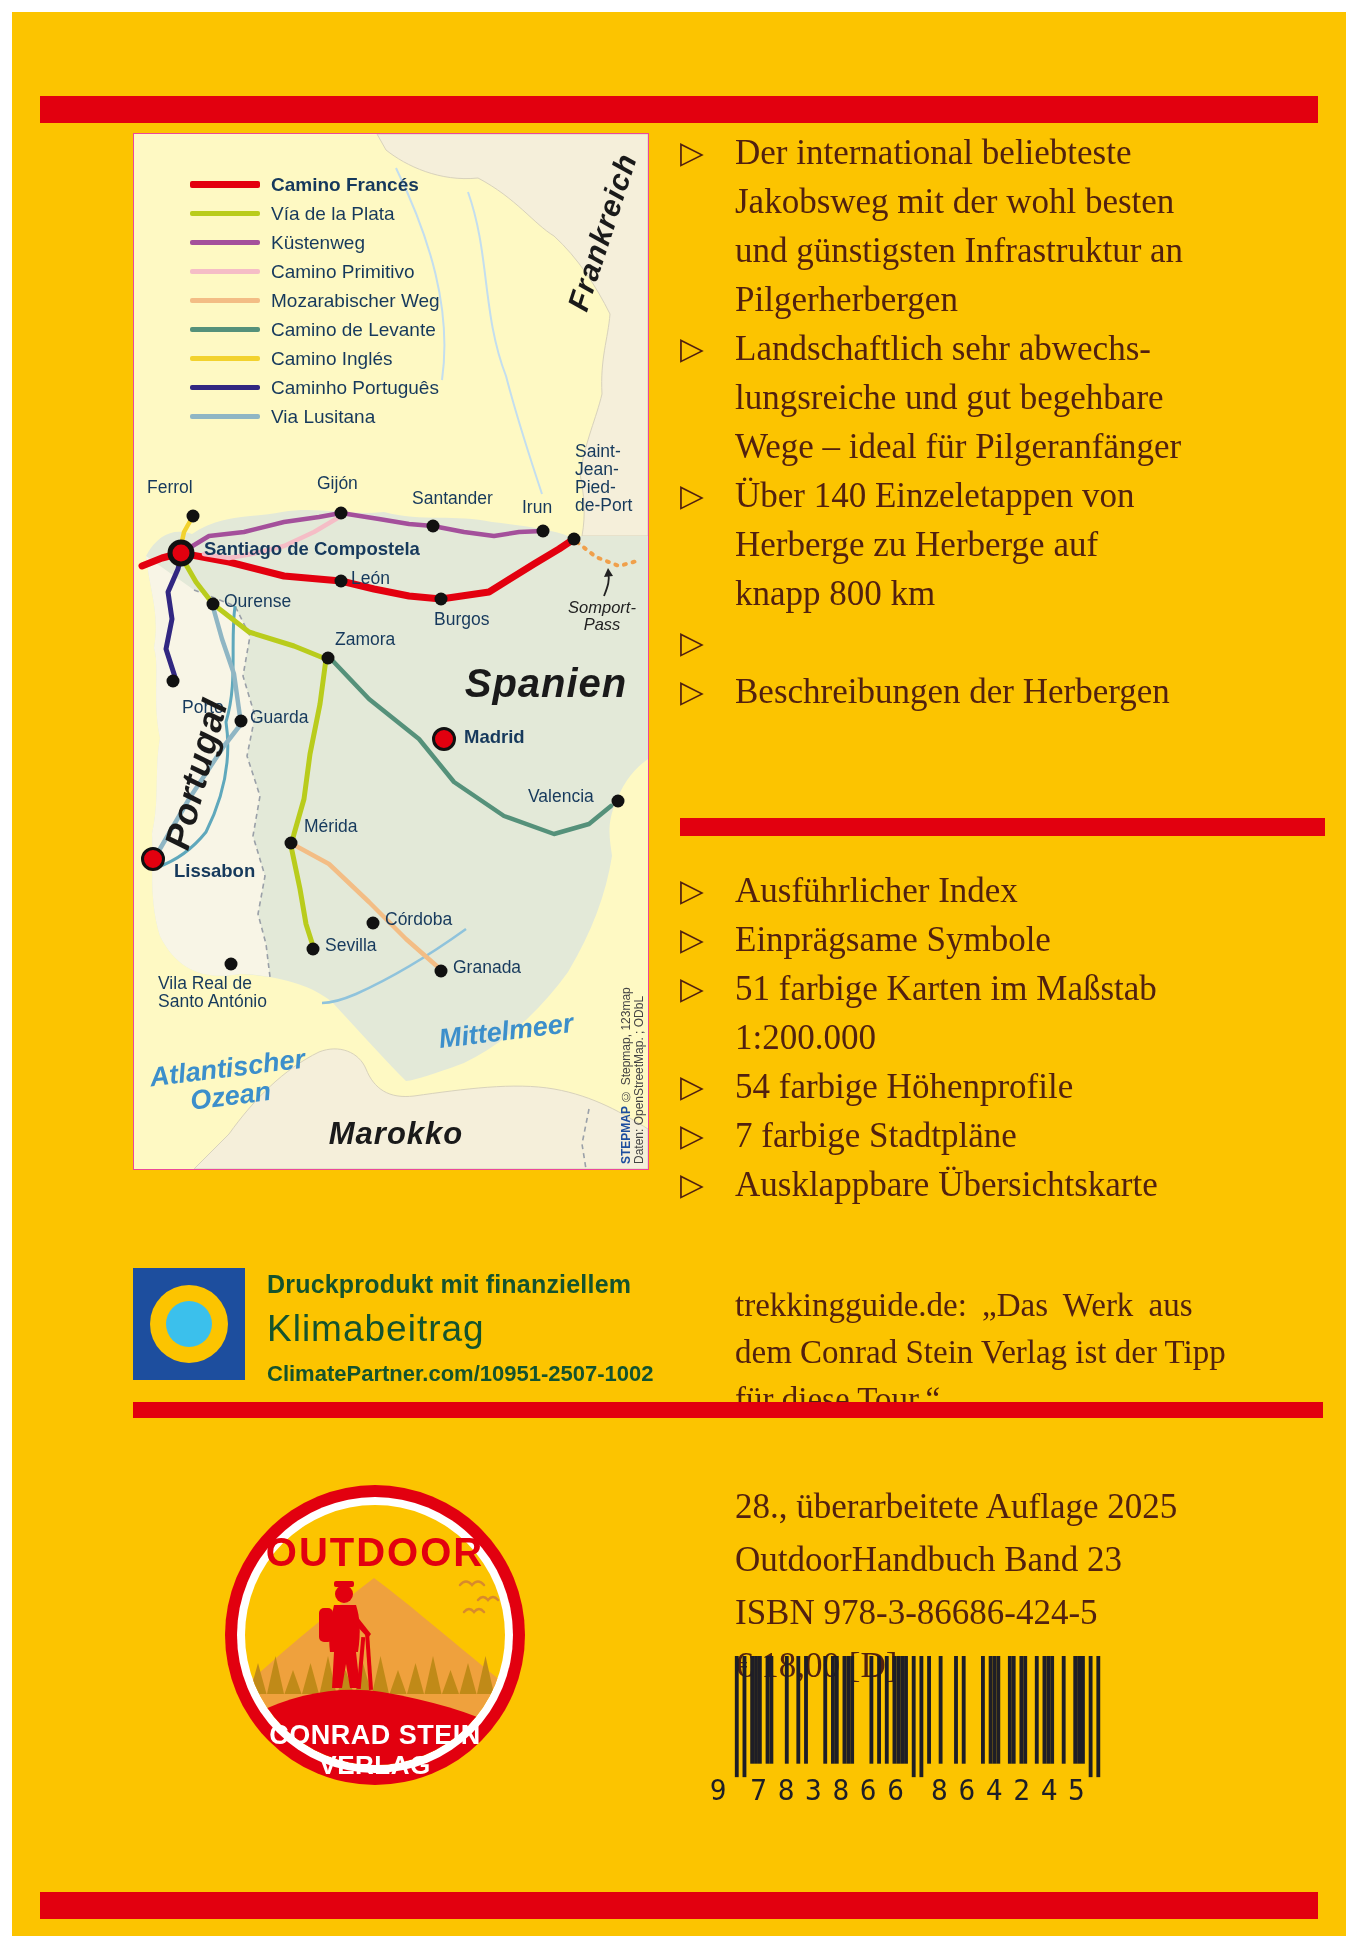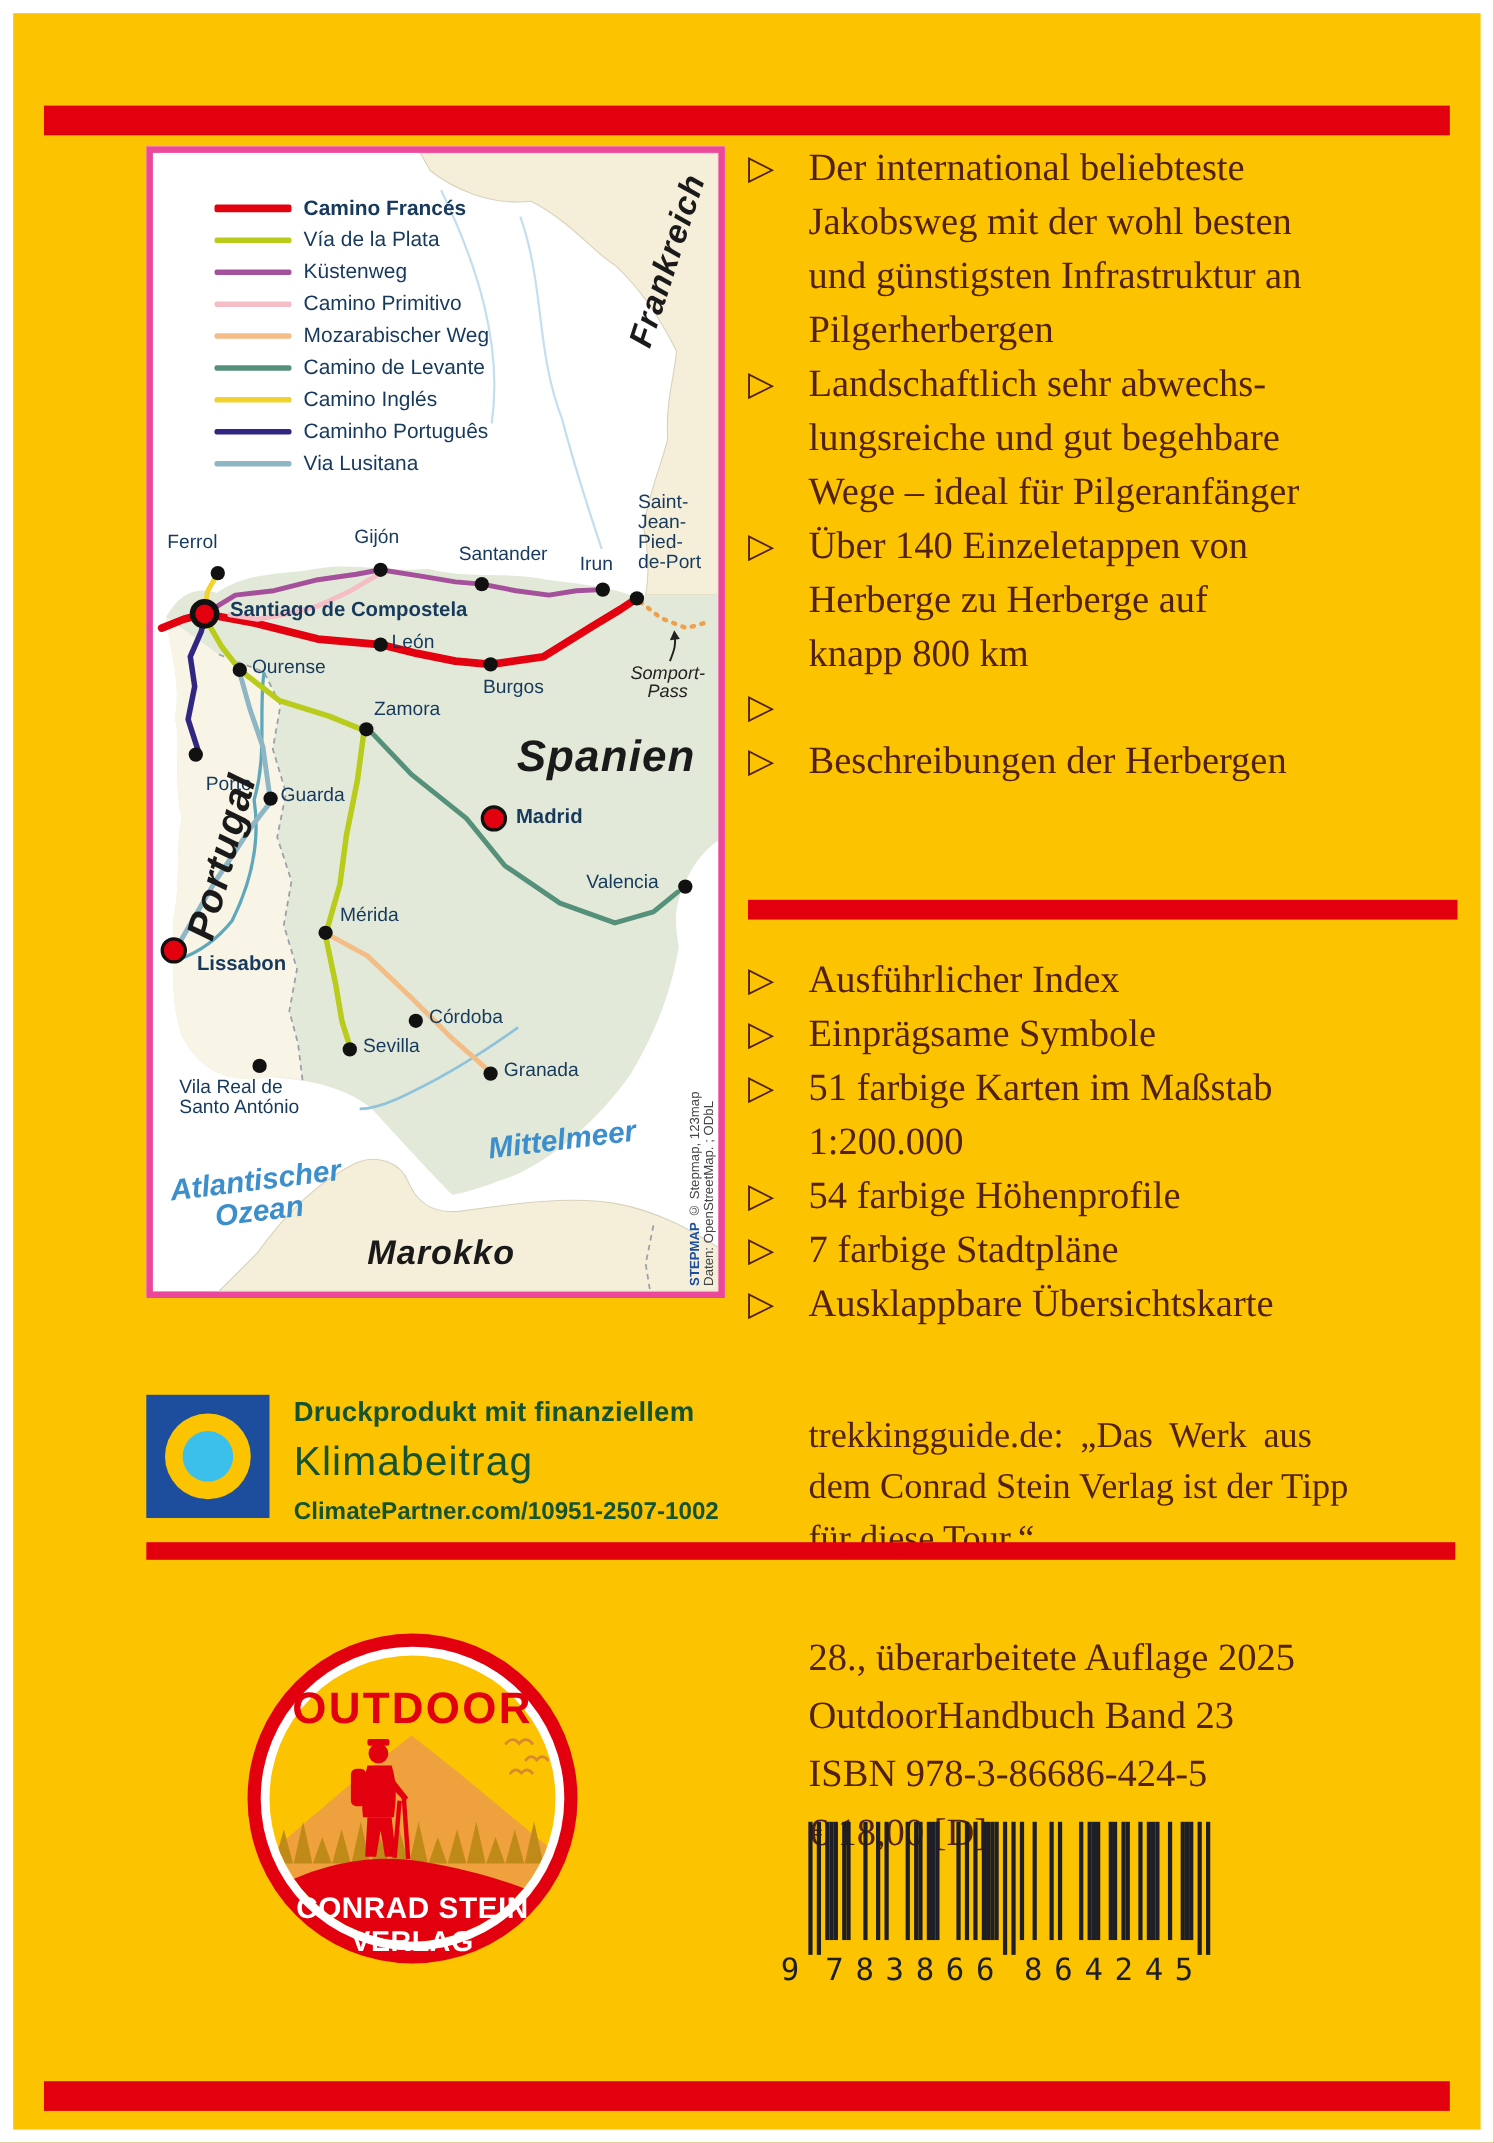--- a/index.html
+++ b/index.html
@@ -7,22 +7,22 @@
         font-family:"Liberation Sans",sans-serif;}
   .page::after{content:"";position:absolute;inset:0;border:12px solid #ffffff;pointer-events:none;z-index:60;}
 
   .redbar{position:absolute;background:#E2000F;}
   .bar-top{left:40px;top:96px;width:1278px;height:27px;}
   .bar-bottom{left:40px;top:1892px;width:1278px;height:27px;}
   .bar-right{left:680px;top:818px;width:645px;height:18px;}
   .bar-full{left:133px;top:1402px;width:1190px;height:16px;}
 
   
-  .map{position:absolute;left:133px;top:133px;width:514px;height:1035px;background:#ffffff;
-       border:6px solid #ec4899;box-sizing:content-box;overflow:hidden;}
+  .map{position:absolute;left:133px;top:133px;width:514px;height:1035px;background:#fef9c3;
+       border:1px solid #ec4899;box-sizing:content-box;overflow:hidden;}
   .map-svg{position:absolute;left:0;top:0;width:514px;height:1035px;}
   .legend{position:absolute;left:56px;top:36px;}
   .legend-row{display:flex;align-items:center;height:29px;}
   .legend-line{width:70px;border-radius:2px;margin-right:11px;flex:0 0 auto;}
   .legend-label{font-size:19px;color:#16395C;white-space:nowrap;}
   .legend-label.bold{font-weight:bold;}
   .city-dot{position:absolute;background:#111;border-radius:50%;transform:translate(-50%,-50%);}
   .capital-dot{position:absolute;background:#E2000F;border:3px solid #111;border-radius:50%;
                transform:translate(-50%,-50%);box-sizing:border-box;}
   .city-label{position:absolute;font-size:17.5px;color:#16395C;line-height:18px;white-space:pre;}

